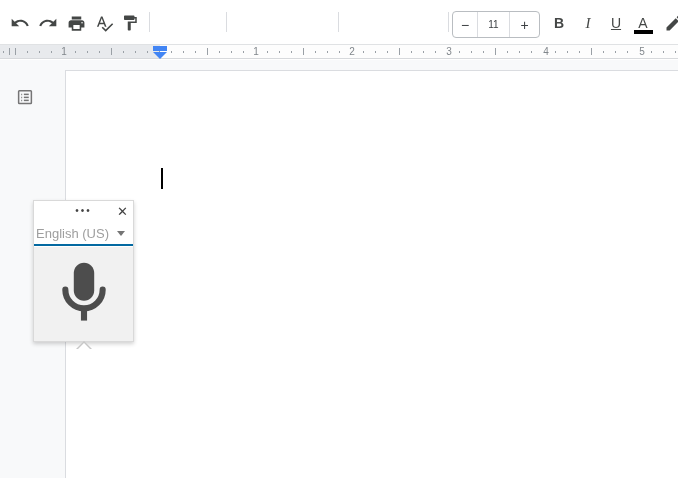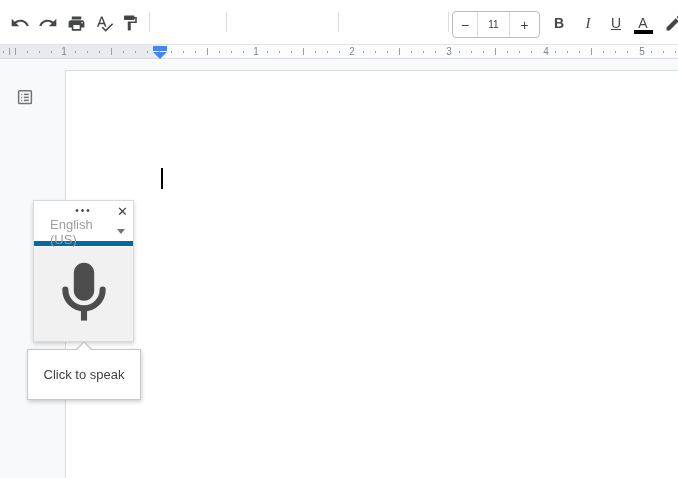--- a/index.html
+++ b/index.html
@@ -89,22 +89,22 @@
   .vc-header { position:relative; height:21px; background:#fff; }
   .vc-more {
     position:absolute; left:50%; transform:translateX(-50%); top:0; height:21px;
     font-size:10px; letter-spacing:2px; color:#424242; line-height:19px; cursor:pointer;
   }
   .vc-close {
     position:absolute; right:5px; top:0; height:21px; font-size:13px; color:#424242;
     line-height:21px; cursor:pointer;
   }
   .vc-lang {
-    position:relative; height:24px; display:flex; align-items:center; padding:0 8px 0 16px;
-    font-size:13px; color:#9e9e9e; border-bottom:5px solid #0369a1;
+    position:relative; height:24px; display:flex; align-items:center; padding:0 8px 0 2px;
+    font-size:13px; color:#9e9e9e; border-bottom:2px solid #0369a1;
   }
   .vc-lang .lbl { flex:1; }
   .vc-lang .arr { border-top-color:#757575; margin-left:0; }
   .vc-mic {
     position:absolute; left:0; top:46px; width:99px; height:94px; background:#f1f1f1;
     display:flex; align-items:center; justify-content:center; cursor:pointer;
   }
   
   .tooltip {
     position:absolute; left:27px; top:289px; width:114px; height:51px; background:#fff;
@@ -247,18 +247,15 @@
             <path fill="#4d4d4d" d="M12 15c1.93 0 3.5-1.57 3.5-3.5v-6C15.5 3.57 13.93 2 12 2S8.5 3.57 8.5 5.5v6c0 1.93 1.57 3.5 3.5 3.5z"></path>
             <path fill="none" stroke="#4d4d4d" stroke-width="2.1" stroke-linecap="round" d="M5.6 11.2c0 3.54 2.86 6.4 6.4 6.4s6.4-2.86 6.4-6.4"></path>
             <rect fill="#4d4d4d" x="10.95" y="17.6" width="2.1" height="4.2"></rect>
           </svg>
         </span>
       </div>
     </div>
 
     <div class="tip-caret-outer"></div>
     <div class="tip-caret-inner"></div>
-    <div class="tooltip">
-      <span>Click to speak</span>
-    </div>
 
   </div>
 </div>
 
 </body></html>

